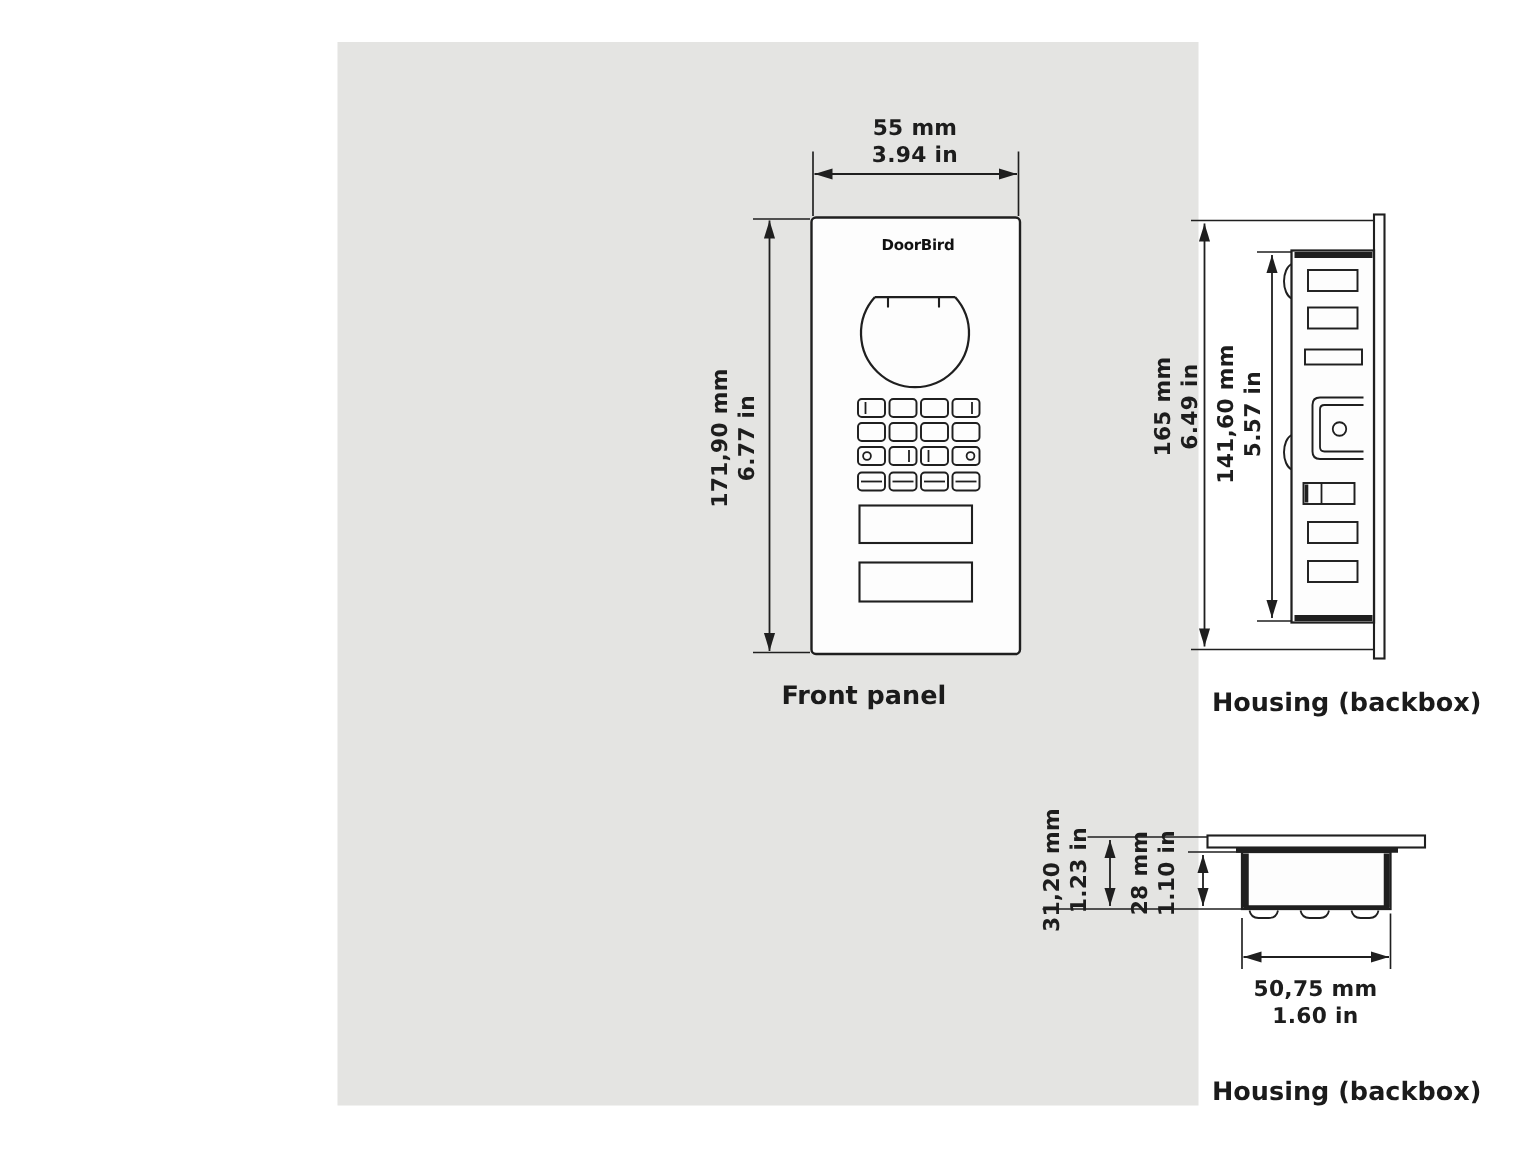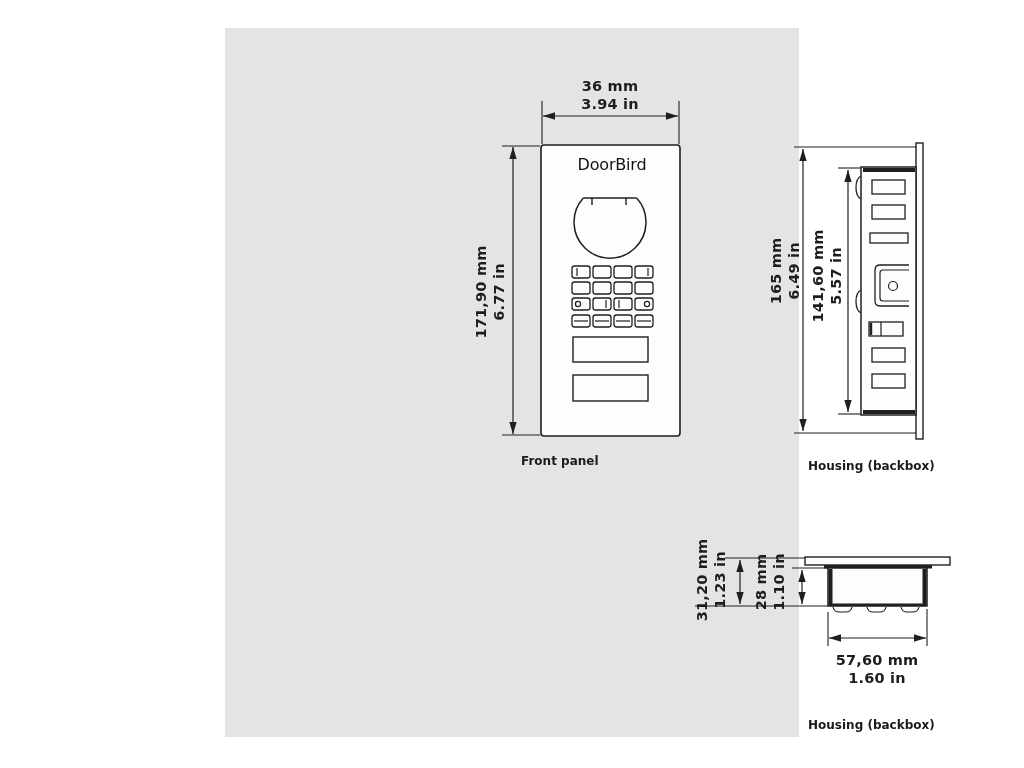--- a/index.html
+++ b/index.html
@@ -5,22 +5,22 @@
   html,body{margin:0;padding:0;background:#ffffff;width:1024px;height:768px;overflow:hidden;
     font-family:"DejaVu Sans","Liberation Sans",sans-serif;}
   #stage{position:relative;width:1024px;height:768px;background:#ffffff;}
   #sheet{position:absolute;left:225px;top:28px;width:574px;height:709px;background:#e4e4e2;}
   svg{position:absolute;left:0;top:0;}
   .lbl{position:absolute;color:#1d1d1d;font-weight:700;text-align:center;line-height:1.25;
     white-space:nowrap;}
   .dim{font-size:14.5px;letter-spacing:.2px;}
   .rot{transform:translate(-50%,-50%) rotate(-90deg);}
   .ctr{transform:translate(-50%,-50%);}
-  .caption{font-size:12px;font-weight:700;color:#1b1b1b;}
-  .logo{font-size:16px;font-weight:400;letter-spacing:-0.2px;color:#111;}
+  .caption{font-size:17px;font-weight:700;color:#1b1b1b;}
+  .logo{font-size:10px;font-weight:700;letter-spacing:-0.2px;color:#111;}
 </style>
 </head>
 <body>
 
 <div id="stage">
   <div id="sheet">
 
     <svg width="1024" height="768" viewBox="0 0 1024 768">
       <defs>
         <marker id="arrS" markerUnits="userSpaceOnUse" markerWidth="13" markerHeight="9" refX="0.5" refY="4.5" orient="auto">
@@ -135,21 +135,21 @@
         <path d="M 642,579 Q 643,584 648,584 L 655,584 Q 660,584 661,579" stroke-width="1.2"></path>
         <path d="M 676,579 Q 677,584 682,584 L 688,584 Q 693,584 694,579" stroke-width="1.2"></path>
 
         <line x1="603" y1="584" x2="603" y2="618" stroke-width="1.1"></line>
         <line x1="702" y1="581" x2="702" y2="618" stroke-width="1.1"></line>
         <line x1="604" y1="610" x2="701" y2="610" stroke-width="1.2" marker-start="url(#arrS)" marker-end="url(#arrE)"></line>
       </g>
     </svg>
 
     <div class="lbl dim ctr" style="left:385px;top:67px;">
-      <div>36 mm</div>
+      <div>55 mm</div>
       <div>3.94 in</div>
     </div>
     <div class="lbl dim rot" style="left:265px;top:264px;">
       <div>171,90 mm</div>
       <div>6.77 in</div>
     </div>
     <div class="lbl logo ctr" style="left:387px;top:137px;">DoorBird</div>
     <div class="lbl caption" style="left:296px;top:426px;">Front panel</div>
 
     <div class="lbl dim rot" style="left:560px;top:243px;">
@@ -164,19 +164,19 @@
 
     <div class="lbl dim rot" style="left:486px;top:552px;">
       <div>31,20 mm</div>
       <div>1.23 in</div>
     </div>
     <div class="lbl dim rot" style="left:545px;top:554px;">
       <div>28 mm</div>
       <div>1.10 in</div>
     </div>
     <div class="lbl dim ctr" style="left:652px;top:641px;">
-      <div>57,60 mm</div>
+      <div>50,75 mm</div>
       <div>1.60 in</div>
     </div>
     <div class="lbl caption" style="left:583px;top:690px;">Housing (backbox)</div>
 
   </div>
 </div>
 
 </body></html>

